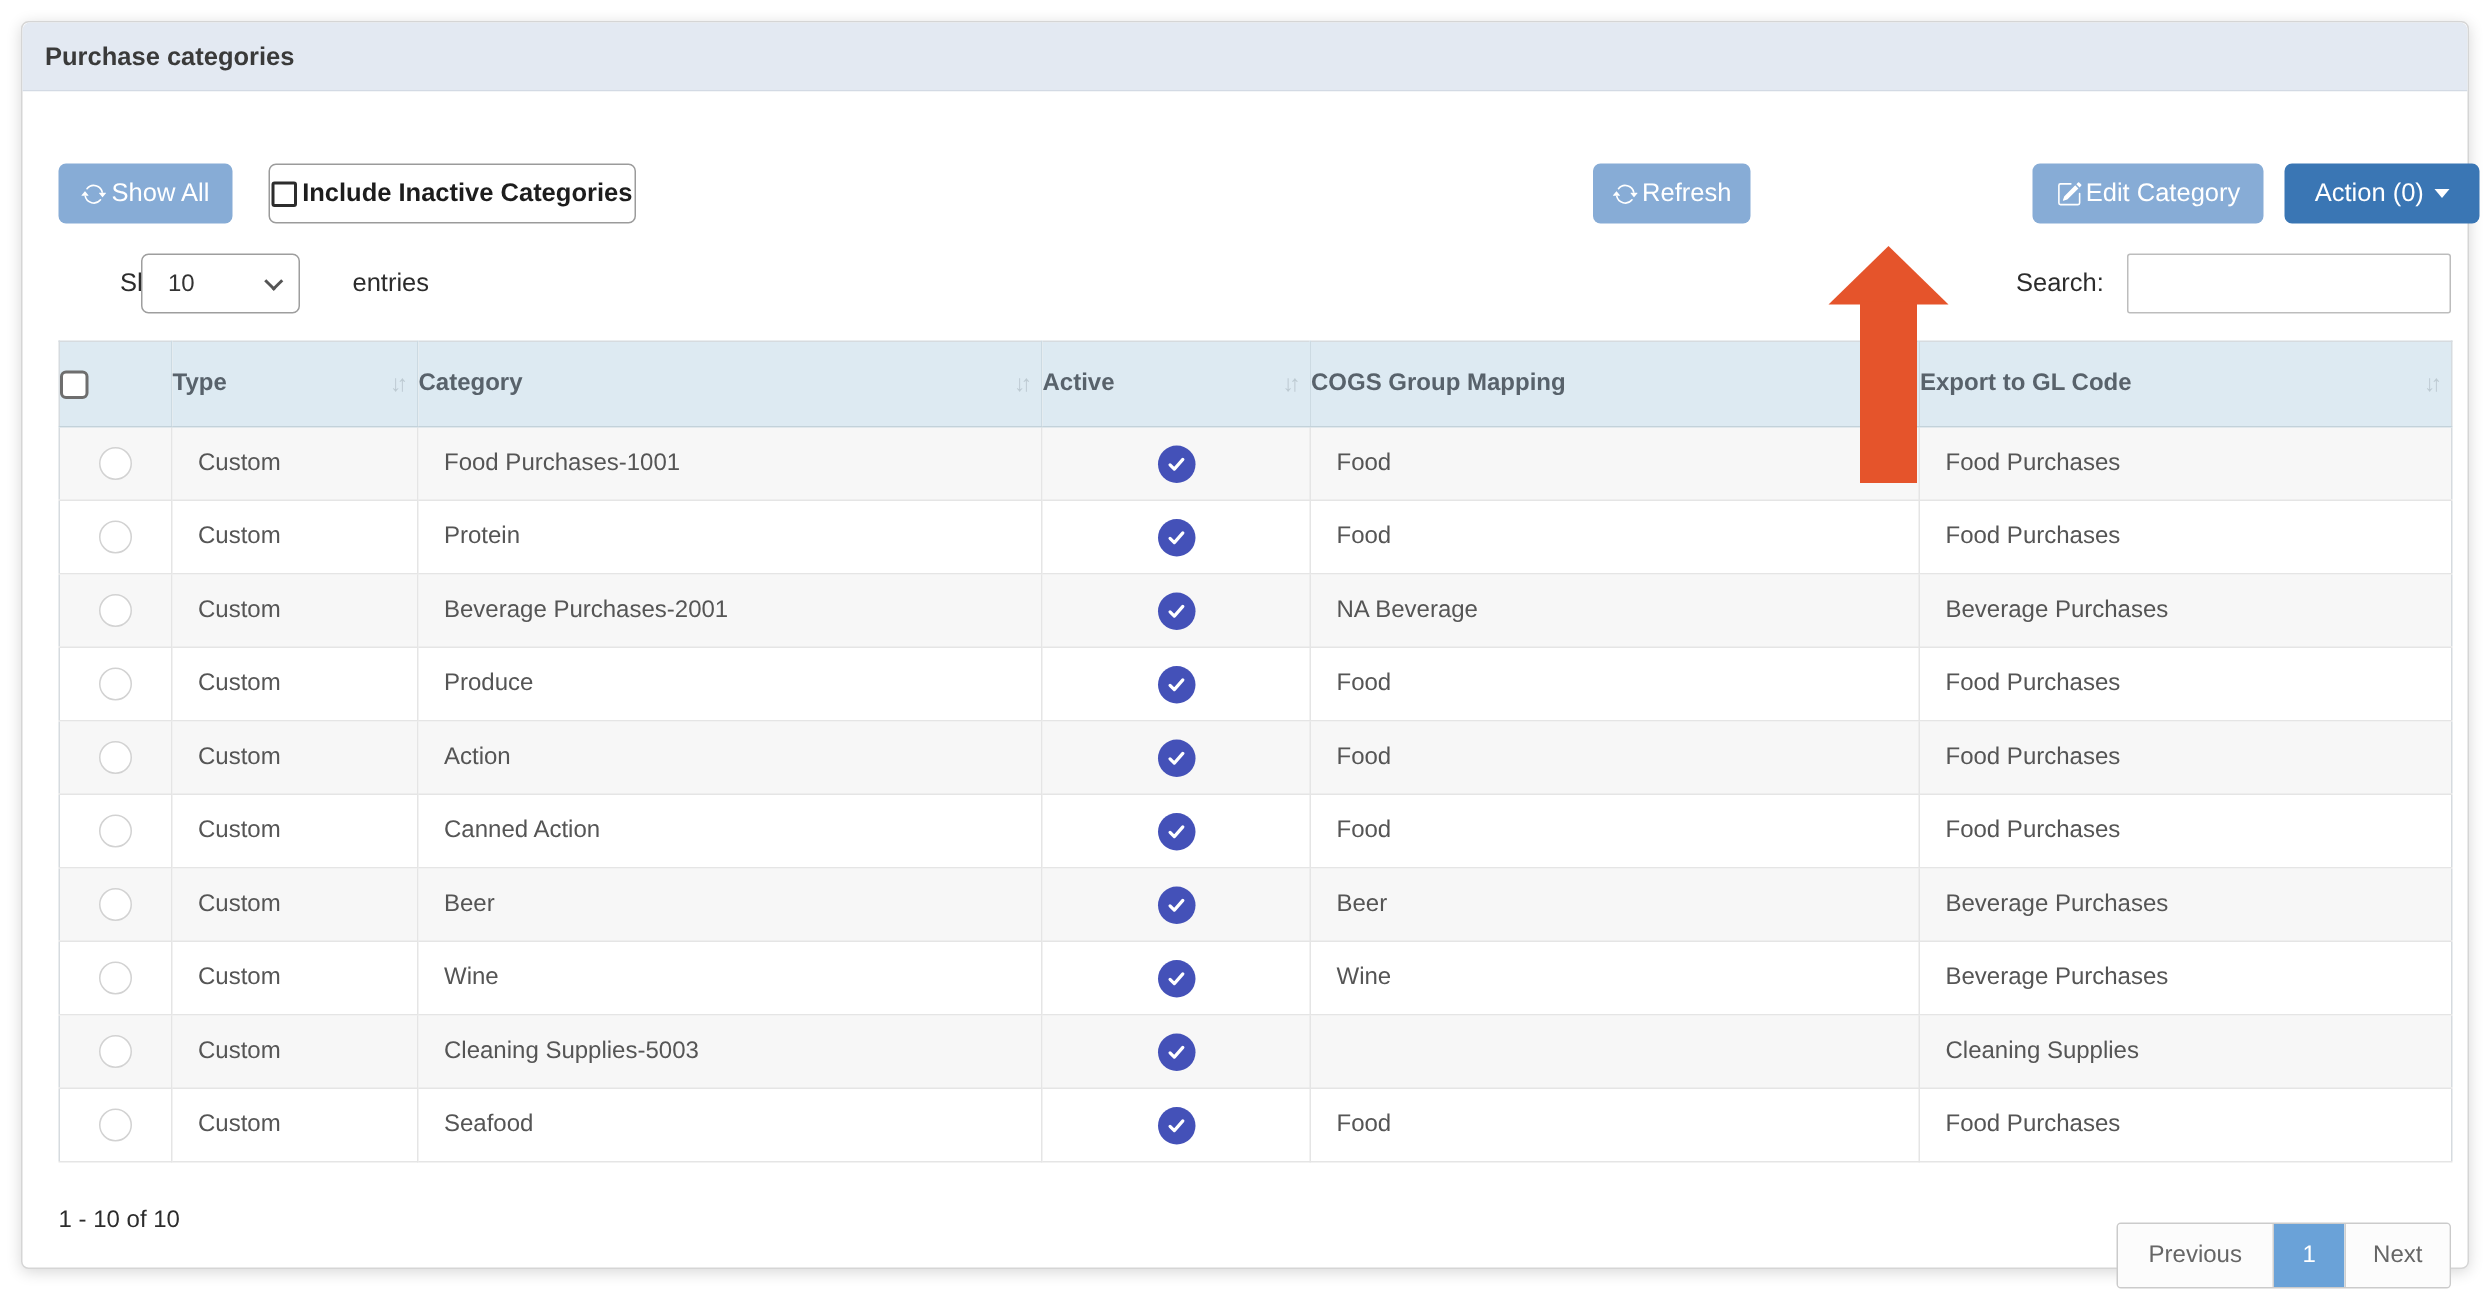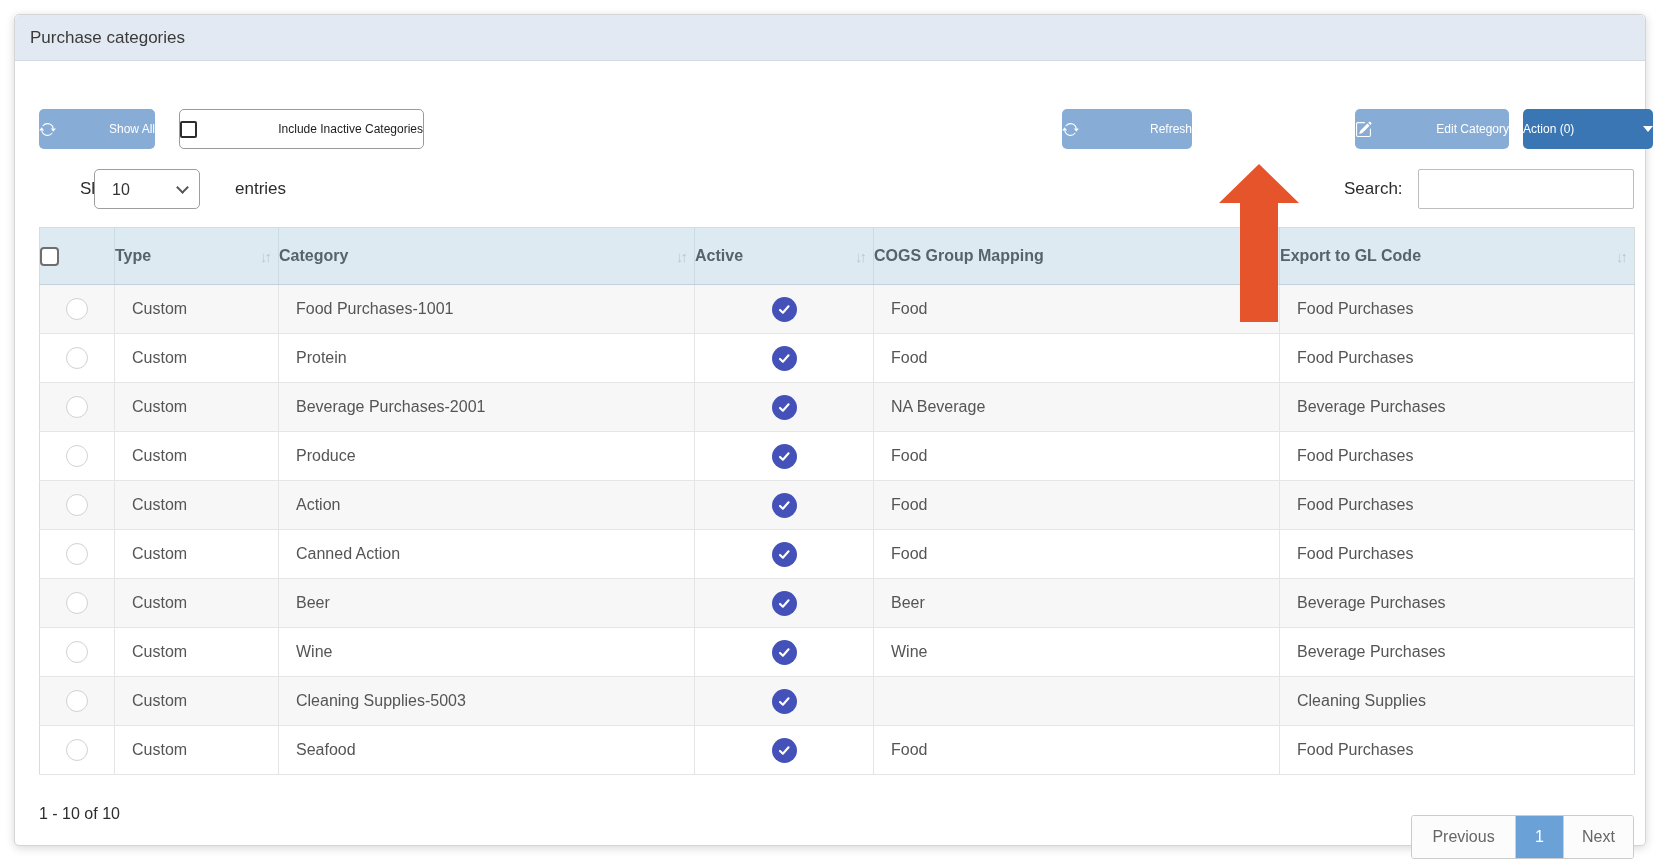--- a/index.html
+++ b/index.html
@@ -6,32 +6,32 @@
   html,body { width:1660px; height:860px; background:#ffffff; overflow:hidden;
               font-family:"Liberation Sans", sans-serif; }
 
   .card { position:absolute; left:14px; top:14px; width:1632px; height:832px;
           background:#fff; border:1px solid #d5d5d5; border-radius:5px;
           box-shadow:0 2px 10px rgba(0,0,0,.16); }
 
   .titlebar { position:absolute; left:0; top:0; right:0; height:46px;
               background:#e3e9f2; border-bottom:1px solid #d3dae4;
               border-radius:5px 5px 0 0; display:flex; align-items:center;
-              padding:0 15px; font-size:17px; font-weight:normal; color:#3a3a3a; }
+              padding:0 15px; font-size:17px; font-weight:bold; color:#3a3a3a; }
 
   .btn { position:absolute; height:40px; border-radius:5px; display:flex;
-         align-items:center; justify-content:space-between; gap:3px; font-size:12px;
+         align-items:center; justify-content:center; gap:3px; font-size:17px;
          font-weight:500; color:#fff; cursor:pointer; }
   .btn-light { background:#87acd6; }
   .btn-dark  { background:#3a76b4; }
-  .btn-outline { background:#fff; border:1px solid #9b9b9b; color:#1d1d1d; font-weight:400; }
+  .btn-outline { background:#fff; border:1px solid #9b9b9b; color:#1d1d1d; font-weight:700; }
 
   #show-all       { left:24px;   top:94px; width:116px; }
   #include-inactive{ left:164px; top:94px; width:245px; }
-  #refresh        { left:1047px; top:94px; width:130px; }
+  #refresh        { left:1047px; top:94px; width:105px; }
   #add-category   { left:1170px; top:94px; width:157px; }
   #edit-category  { left:1340px; top:94px; width:154px; }
   #action         { left:1508px; top:94px; width:130px; }
 
   .chk-box { display:inline-block; width:17px; height:17px; border:2px solid #2d2d2d;
              border-radius:2px; background:#fff; }
   .caret-down { width:0; height:0; border-left:5px solid transparent;
                 border-right:5px solid transparent; border-top:6px solid #fff;
                 margin-left:4px; }
 

